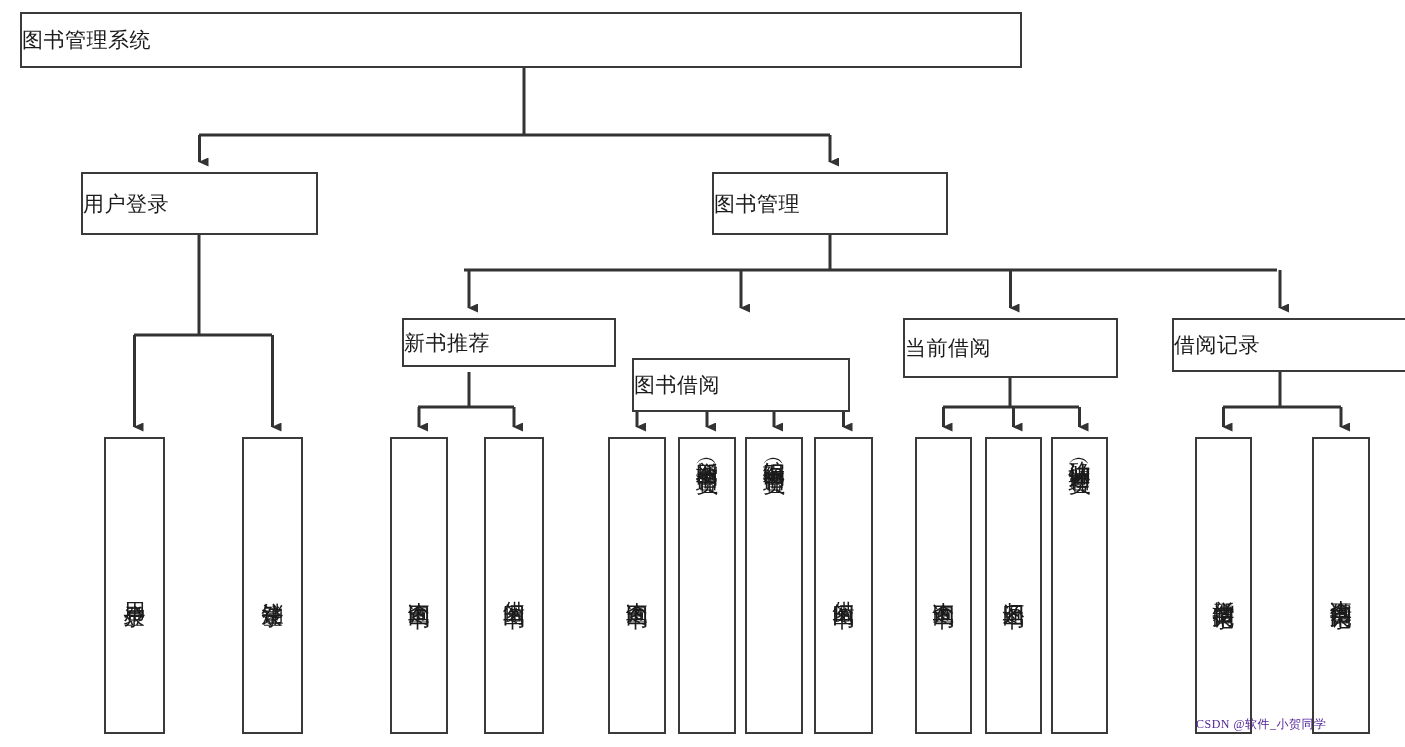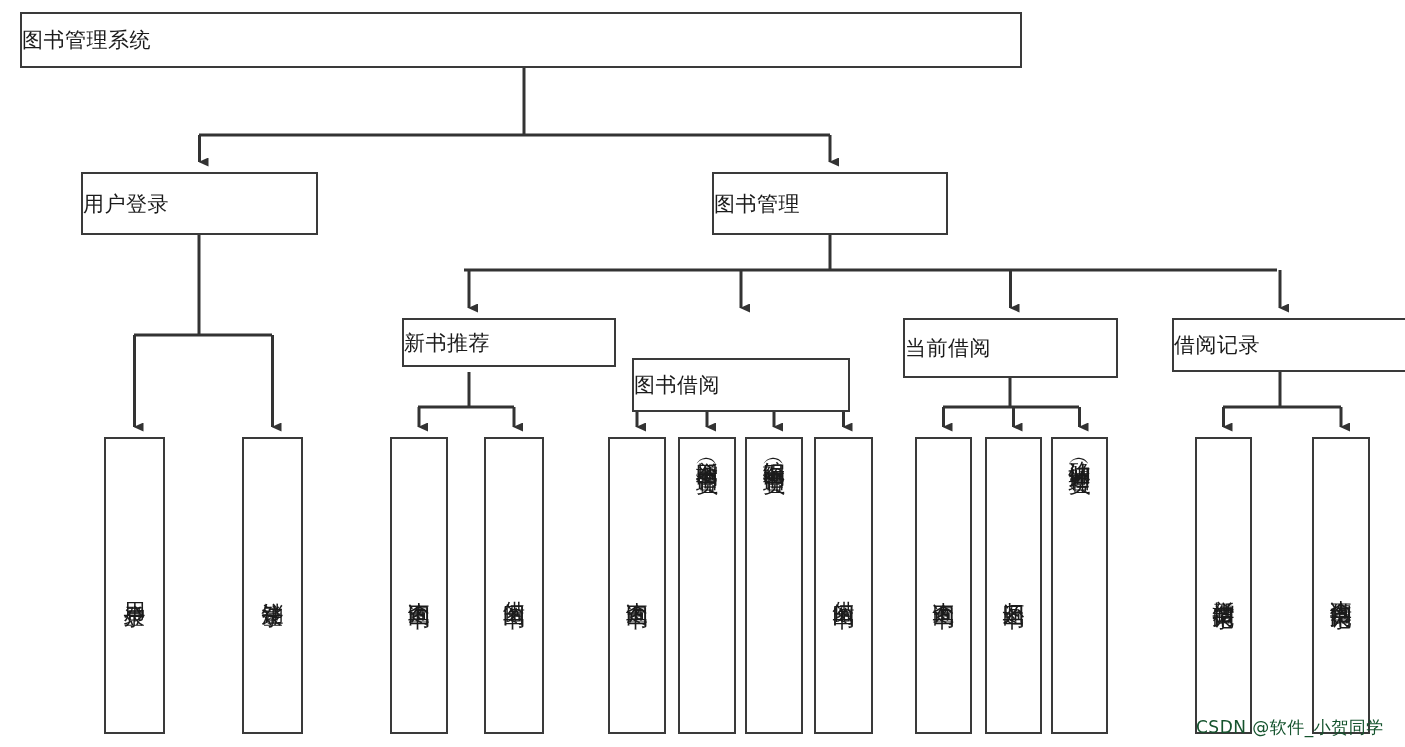--- a/index.html
+++ b/index.html
@@ -55,24 +55,25 @@
   }
   .vtext.centered {
     margin-top: auto;
     margin-bottom: auto;
   }
   .node.vert.mid {
     align-items: center;
   }
   .watermark {
     position: absolute;
-    font-size: 17px;
-    color: #14532d;
+    font-size: 12px;
+    color: #4c1d95;
     white-space: nowrap;
     letter-spacing: 0.5px;
+    font-family: Liberation Serif, serif;
   }
 </style>
 </head>
 <body>
 
 <div id="canvas">
 
   <svg class="wires" viewBox="0 0 1405 747" xmlns="http://www.w3.org/2000/svg">
     <defs>
       <marker id="arrowhead" markerWidth="9" markerHeight="10" refX="4.5" refY="9" orient="auto" markerUnits="userSpaceOnUse">

